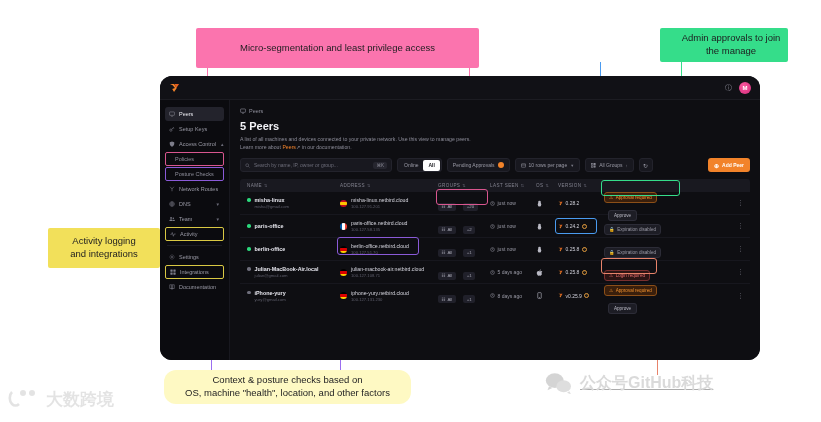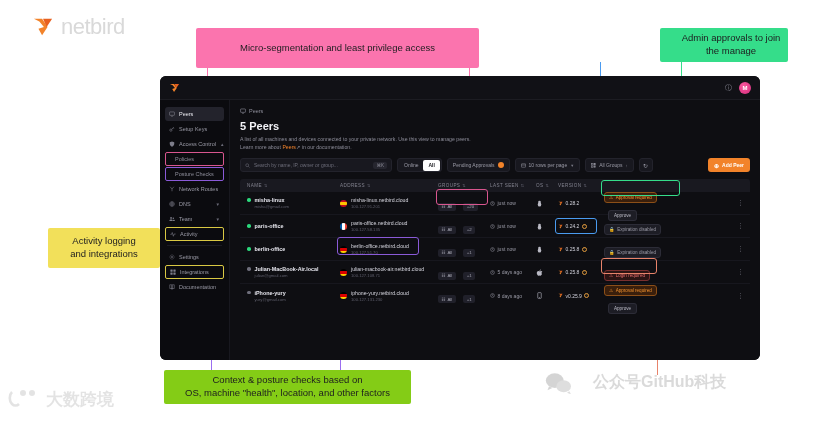--- a/index.html
+++ b/index.html
@@ -19,33 +19,33 @@
   
   .callout {
     position:absolute; display:flex; align-items:center; justify-content:center;
     text-align:center; font-size:9.5px; line-height:1.35; color:#1d1d1f;
     border-radius:2px; padding:4px 6px;
   }
   .c-pink   { background:#fb74ae; }
   .c-blue   { background:#4a9bf0; }
   .c-green  { background:#35dd8a; }
   .c-yellow { background:#f2e05a;justify-content:center; }
-  .c-purple { background:#84cc16; }
+  .c-purple { background:#fef9c3;border-radius:12px; }
   .c-salmon { background:#f7a48a; }
 
   
   .conn { position:absolute; }
   .conn.v { width:1px; }
   .conn.h { height:1px; }
   .dot { position:absolute; width:4px; height:4px; border-radius:1px; }
 
   
   .app {
     position:absolute; left:160px; top:76px; width:600px; height:284px;
-    background:#0e0e12; border-radius:6px; overflow:hidden;
+    background:#0e0e12; border-radius:12px; overflow:hidden;
     display:flex; flex-direction:column;
   }
   .app-topbar {
     height:24px; background:#111116; display:flex; align-items:center;
     padding:0 9px; justify-content:space-between; flex:0 0 24px;
     border-bottom:1px solid #1c1c22;
   }
   .app-logo { width:11px; height:10px; }
   .topbar-right { display:flex; align-items:center; gap:7px; }
   .help-ico { font-size:7px; color:#8a8a96; }
@@ -163,36 +163,29 @@
     padding:2px 5px; font-size:4.6px; color:#bdbdc8; margin-left:4px;
   }
   .kebab { font-size:7px; color:#6f6f7c; line-height:6px; letter-spacing:0; }
 
   
   .hl { position:absolute; border-radius:3px; pointer-events:none; }
 
   
   .wm-cn { position:absolute; left:8px; top:386px; opacity:0.16; display:flex; align-items:center; gap:4px; }
   .wm-cn-txt { font-size:17px; color:#5a5a5a; font-weight:bold; }
-  .wm-mid { position:absolute; left:545px; top:372px; display:flex; align-items:flex-start; gap:22px; opacity:0.32; }
+  .wm-mid { position:absolute; left:545px; top:372px; display:flex; align-items:flex-end; gap:9px; opacity:0.32;text-decoration:underline; }
   .wm-mid-txt { font-size:16px; color:#8d8d8d; font-weight:bold; white-space:nowrap; }
   .wechat { width:26px; height:22px; }
 </style>
 </head>
 <body>
 
 <div class="page">
 
-  <div class="brand">
-    <svg class="brand-mark" viewBox="0 0 24 22">
-      <path d="M2 2 L11 2 L17 11 L11 20 L7 13 L13 11 L8 5 Z" fill="#f2832a"></path>
-      <path d="M12 2 L22 2 L16 11 Z" fill="#e8601f"></path>
-    </svg>
-    <span class="brand-text">netbird</span>
-  </div>
 
   <div class="callout c-pink" style="left:196px; top:28px; width:283px; height:40px;">
     <span>Micro-segmentation and least privilege access</span>
   </div>
 
 
   <div class="callout c-green" style="left:660px; top:28px; width:128px; height:34px; flex-direction:column;padding-left:20px;">
     <span>Admin approvals to join</span>
     <span>the manage</span>
   </div>

